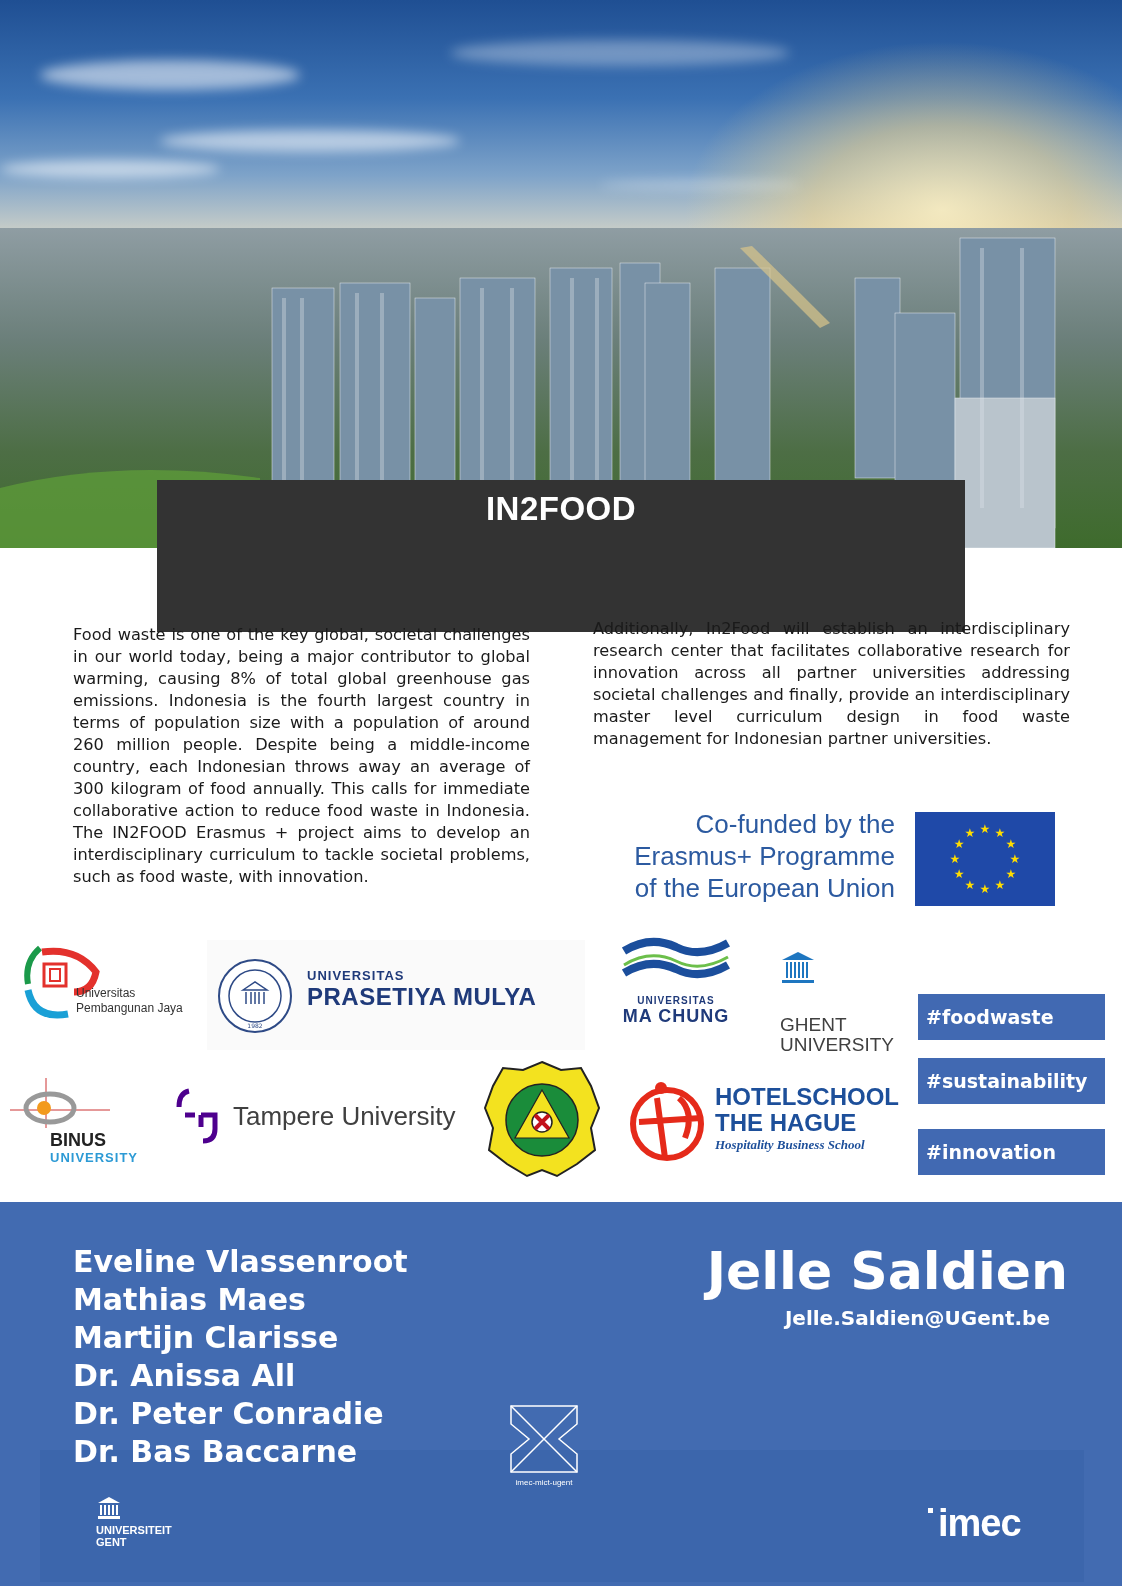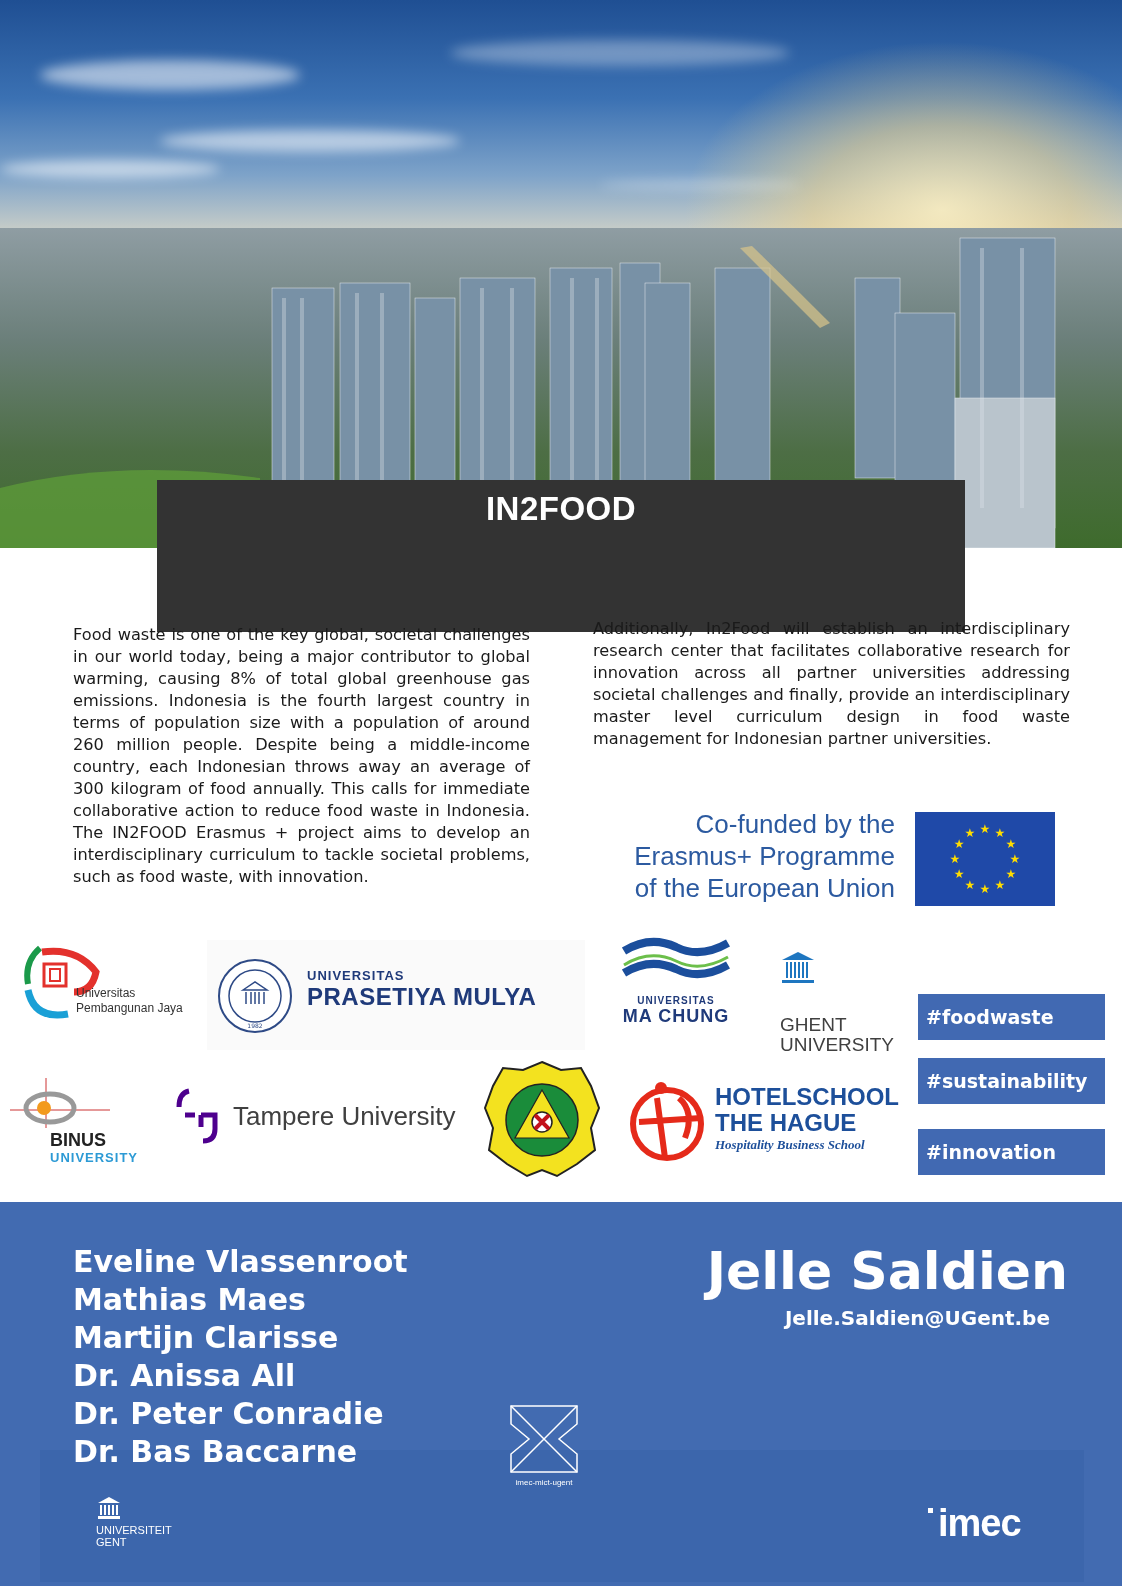--- a/index.html
+++ b/index.html
@@ -263,21 +263,21 @@
     <path d="M2 7 L13 1 L24 7Z" fill="#fff"></path>
     <g fill="#fff">
         <rect x="4" y="9" width="2" height="10"></rect>
         <rect x="8" y="9" width="2" height="10"></rect>
         <rect x="12" y="9" width="2" height="10"></rect>
         <rect x="16" y="9" width="2" height="10"></rect>
         <rect x="20" y="9" width="2" height="10"></rect>
       </g>
     <rect x="2" y="20" width="22" height="3" fill="#fff"></rect>
   </svg>
-  <div class="logo-text" style="font-size:11px;font-weight:normal;line-height:12px;">
+  <div class="logo-text" style="font-size:11px;font-weight:bold;line-height:12px;">
     <div>UNIVERSITEIT</div>
     <div>GENT</div>
   </div>
 </div>
 
 <div class="logo" style="left:508px;top:1404px;width:72px;height:84px;text-align:center;">
   <svg width="70" height="70" viewBox="0 0 70 70">
     <path d="M2 2 L68 2 L68 20 L50 35 L68 50 L68 68 L2 68 L2 50 L20 35 L2 20Z" fill="none" stroke="#fff" stroke-width="1.5"></path>
     <path d="M2 2 L68 68 M68 2 L2 68" stroke="#fff" stroke-width="1.5"></path>
   </svg>

